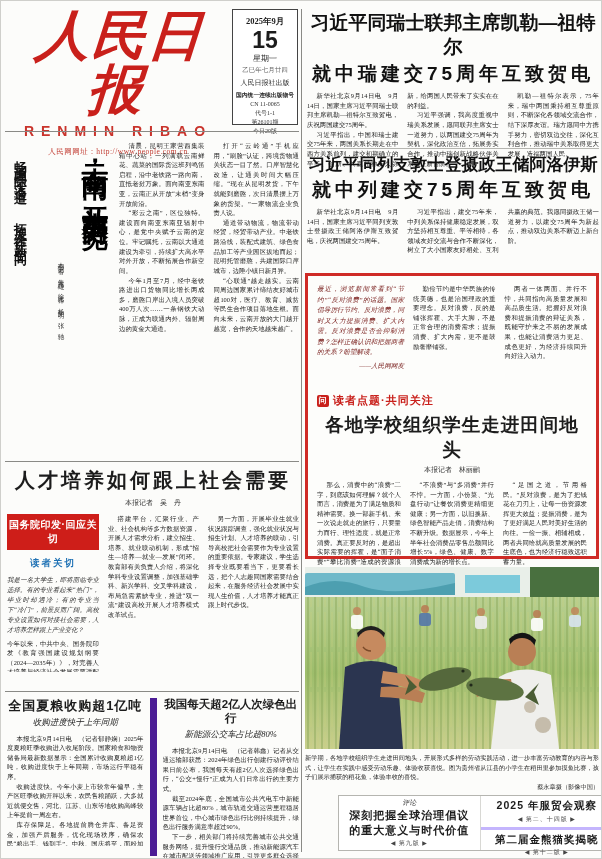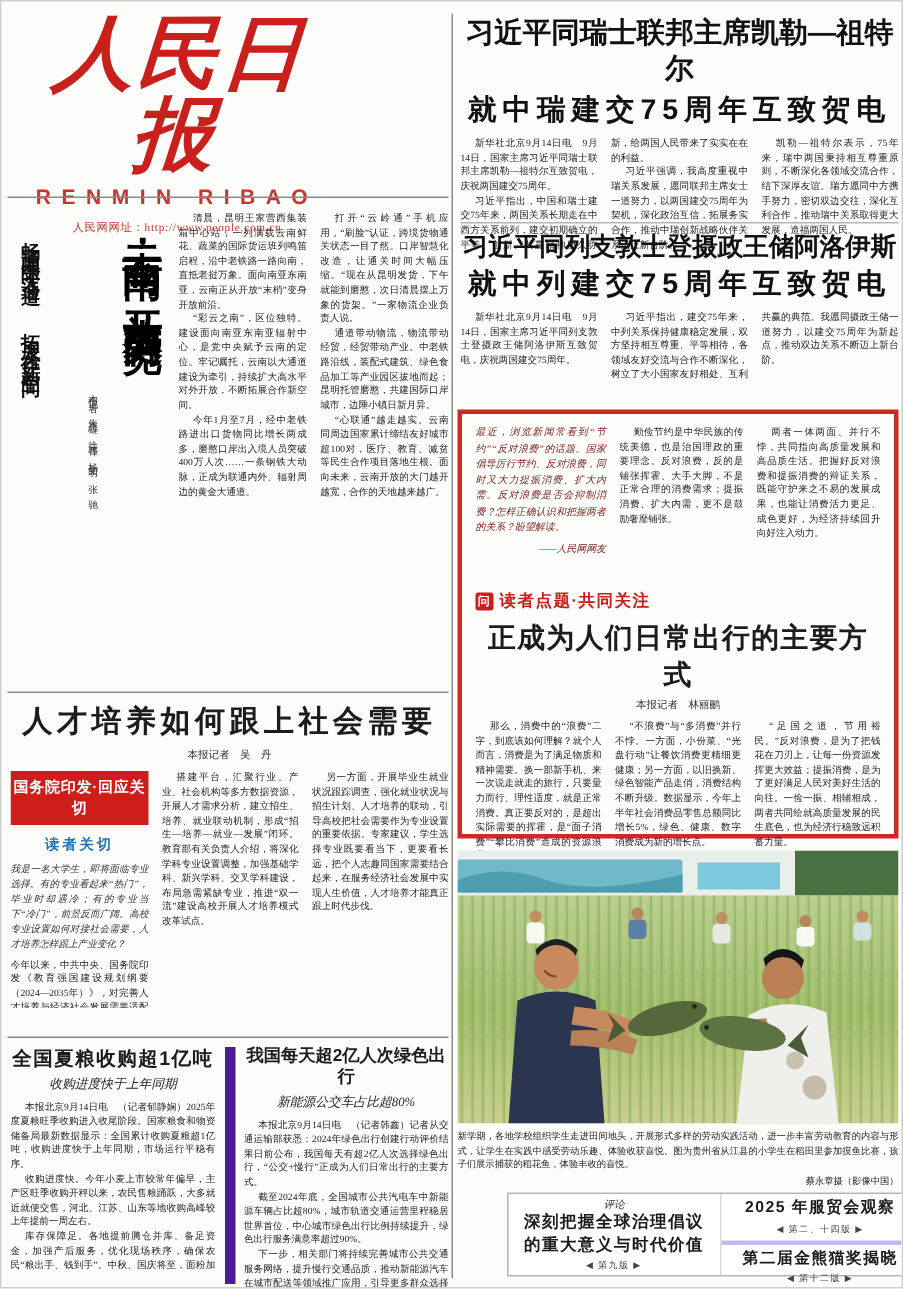--- a/index.html
+++ b/index.html
@@ -97,20 +97,32 @@
 <body>
 
 <div class="page">
 
   <div class="abs" style="left:8px;top:8px;width:218px;">
     <div class="mast-title">人民日报</div>
     <div class="mast-sub">RENMIN RIBAO</div>
     <div class="mast-web">人民网网址：http://www.people.com.cn</div>
   </div>
 
+  <div class="abs datebox" style="left:231px;top:8px;width:66px;height:116px;">
+    <div class="db-ym">2025年9月</div>
+    <div class="db-day">15</div>
+    <div class="db-week">星期一</div>
+    <div class="db-lunar">乙巳年七月廿四</div>
+    <div class="db-pub">人民日报社出版</div>
+    <div class="db-issn-label">国内统一连续出版物号</div>
+    <div class="db-small">CN 11-0065</div>
+    <div class="db-small">代号1-1</div>
+    <div class="db-small">第26101期</div>
+    <div class="db-small">今日20版</div>
+  </div>
 
   <div class="hline" style="left:4px;top:130px;width:294px;"></div>
   <div class="vline" style="left:300px;top:8px;height:843px;"></div>
 
   <div class="abs" style="left:306px;top:10px;width:292px;">
     <div class="hl hl-l1">习近平同瑞士联邦主席凯勒—祖特尔</div>
     <div class="hl hl-l2">就中瑞建交75周年互致贺电</div>
     <div class="bt cols3" style="height:78px;margin-top:6px;">
         <p>新华社北京9月14日电　9月14日，国家主席习近平同瑞士联邦主席凯勒—祖特尔互致贺电，庆祝两国建交75周年。</p>
         <p>习近平指出，中国和瑞士建交75年来，两国关系长期走在中西方关系前列，建交初期确立的平等、创新、共赢精神历久弥新，给两国人民带来了实实在在的利益。</p>
@@ -138,21 +150,21 @@
       </div>
       <div class="bt cols2" style="flex:2;">
           <p>勤俭节约是中华民族的传统美德，也是治国理政的重要理念。反对浪费，反的是铺张挥霍、大手大脚，不是正常合理的消费需求；提振消费、扩大内需，更不是鼓励奢靡铺张。</p>
           <p>两者一体两面、并行不悖，共同指向高质量发展和高品质生活。把握好反对浪费和提振消费的辩证关系，既能守护来之不易的发展成果，也能让消费活力更足、成色更好，为经济持续回升向好注入动力。</p>
         </div>
     </div>
     <div class="secmark">
       <span class="secicon">问</span>
       <span>读者点题·共同关注</span>
     </div>
-    <div class="redbox-hl">正成为人们日常出行的主要方式</div>
+    <div class="redbox-hl">各地学校组织学生走进田间地头</div>
     <div class="byline">本报记者　林丽鹂</div>
     <div class="bt cols3" style="height:108px;">
         <p>那么，消费中的“浪费”二字，到底该如何理解？就个人而言，消费是为了满足物质和精神需要。换一部新手机、来一次说走就走的旅行，只要量力而行、理性适度，就是正常消费。真正要反对的，是超出实际需要的挥霍，是“面子消费”“攀比消费”造成的资源浪费。</p>
         <p>“不浪费”与“多消费”并行不悖。一方面，小份菜、“光盘行动”让餐饮消费更精细更健康；另一方面，以旧换新、绿色智能产品走俏，消费结构不断升级。数据显示，今年上半年社会消费品零售总额同比增长5%，绿色、健康、数字消费成为新的增长点。</p>
         <p>“足国之道，节用裕民。”反对浪费，是为了把钱花在刀刃上，让每一份资源发挥更大效益；提振消费，是为了更好满足人民对美好生活的向往。一俭一振、相辅相成，两者共同绘就高质量发展的民生底色，也为经济行稳致远积蓄力量。</p>
       </div>
   </div>
 
   <div class="abs" style="left:304px;top:566px;width:294px;height:182px;">
     <svg width="294" height="182" viewBox="0 0 294 182" xmlns="http://www.w3.org/2000/svg">

